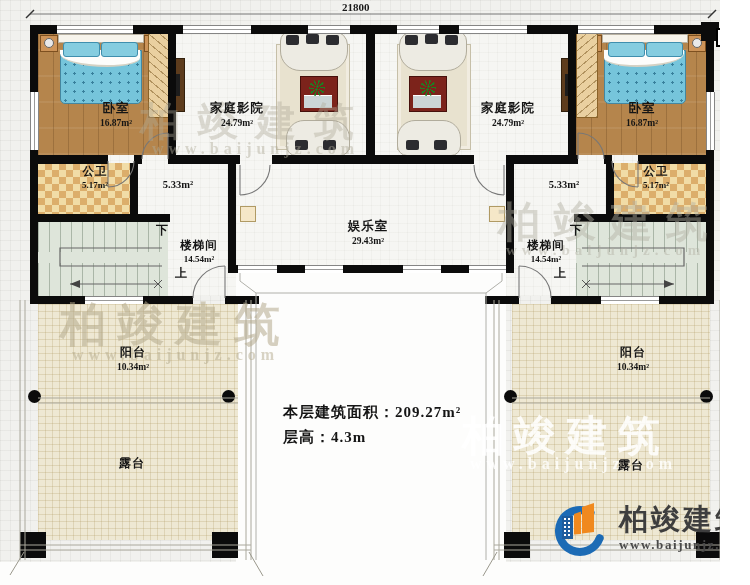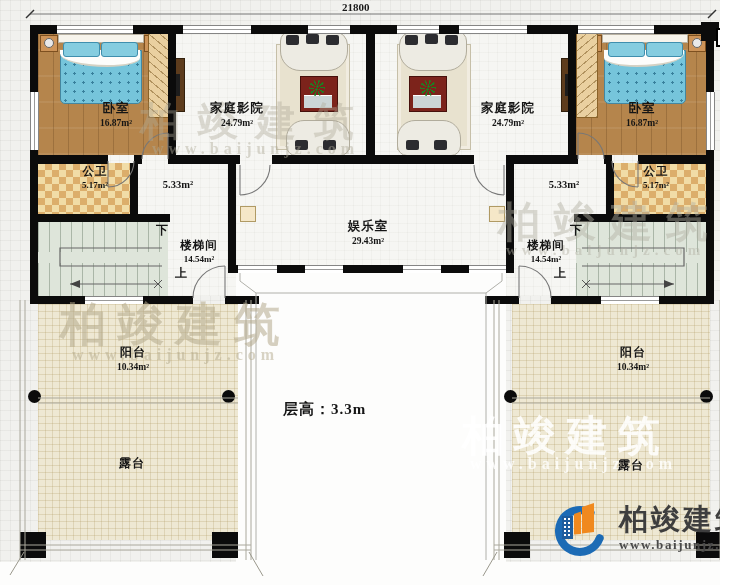--- a/index.html
+++ b/index.html
@@ -400,22 +400,25 @@
   <div class="wm" style="left:140px;top:94px;font-size:40px;letter-spacing:18px;color:rgba(175,170,152,.40)">柏竣建筑</div>
   <div class="wm" style="left:152px;top:140px;font-size:16px;letter-spacing:5px;color:rgba(175,170,152,.45)">www.baijunjz.com</div>
   <div class="wm" style="left:60px;top:294px;font-size:46px;letter-spacing:12px;color:rgba(180,170,140,.55)">柏竣建筑</div>
   <div class="wm" style="left:72px;top:346px;font-size:16px;letter-spacing:5px;color:rgba(180,170,140,.50)">www.baijunjz.com</div>
   <div class="wm" style="left:498px;top:194px;font-size:42px;letter-spacing:14px;color:rgba(178,175,162,.45)">柏竣建筑</div>
   <div class="wm" style="left:506px;top:242px;font-size:15px;letter-spacing:5px;color:rgba(178,175,162,.45)">www.baijunjz.com</div>
   <div class="wm" style="left:462px;top:408px;font-size:42px;letter-spacing:10px;color:rgba(255,255,255,.85)">柏竣建筑</div>
   <div class="wm" style="left:470px;top:455px;font-size:16px;letter-spacing:5px;color:rgba(255,255,255,.80)">www.baijunjz.com</div>
 
   <div class="title-blk" style="left:257px;top:394px">
+    <div class="title-sub" style="padding-left:26px">
+      <span>本层建筑面积：</span><span>209.27m²</span>
+    </div>
     <div class="title-sub" style="padding-left:26px;margin-top:6px">
-      <span>层高：</span><span>3.3m</span>
+      <span>层高：</span><span>4.3m</span>
     </div>
   </div>
 
   <div class="logo" style="left:548px;top:501px">
     <svg width="64" height="56" viewBox="0 0 64 56">
       <path d="M42.5,11.8 A21,21 0 1 0 51.7,37.2" fill="none" stroke="#1c6bb5" stroke-width="8" stroke-linecap="round"></path>
       <polygon points="26,13 33,10.5 33,33 26,33.5" fill="#f0891e"></polygon>
       <polygon points="34,6 46,2 46,31 34,32.5" fill="#f0891e"></polygon>
       <rect x="14" y="15" width="11" height="23" fill="#1e5c9d"></rect>
       <g fill="#fff">

